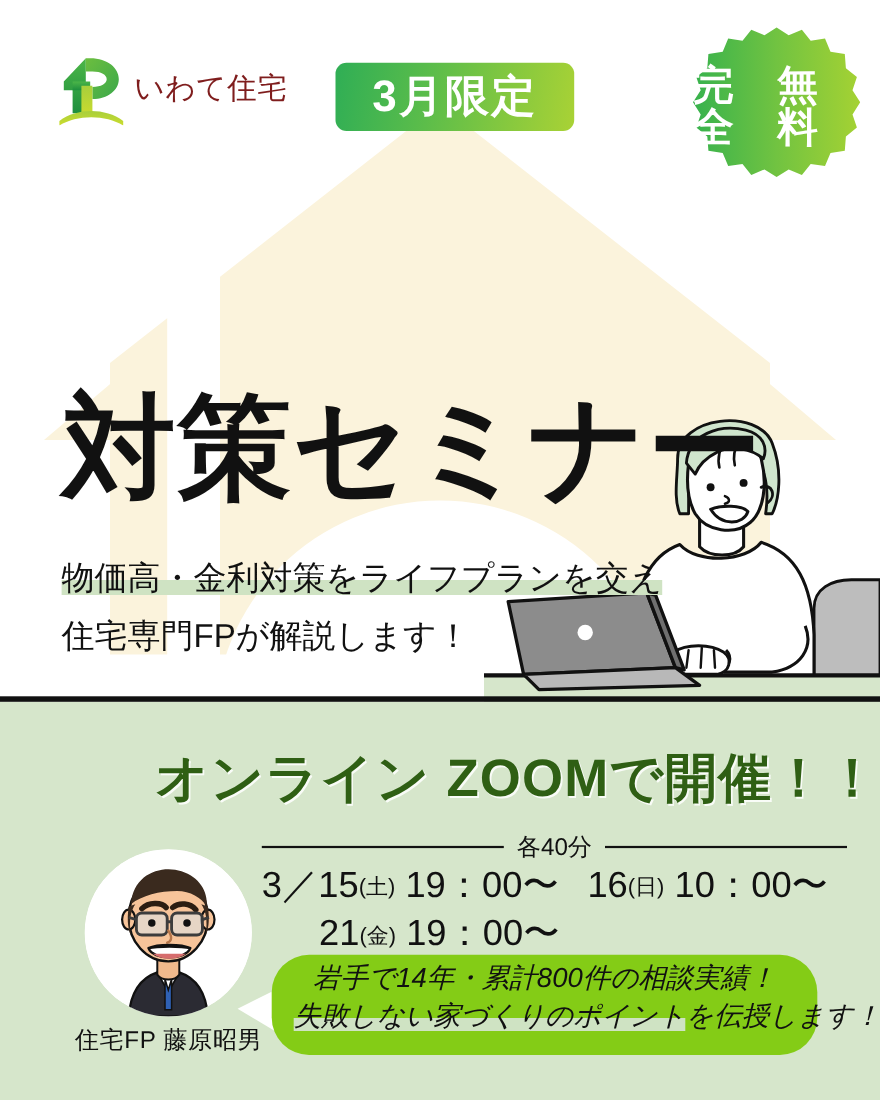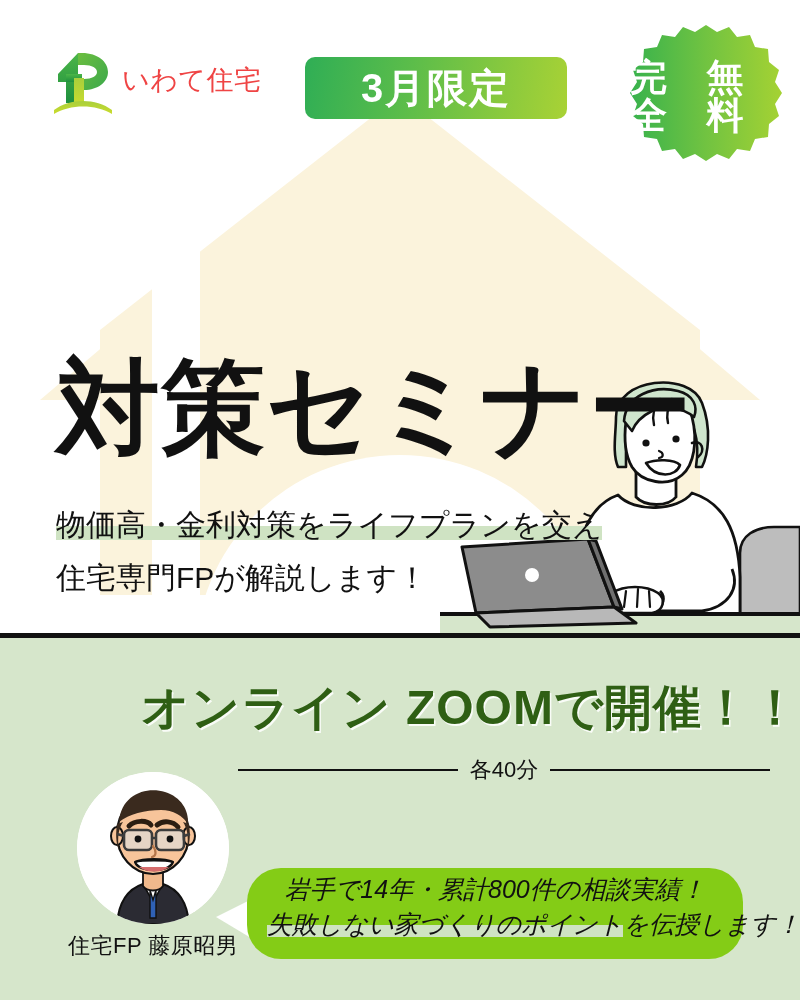--- a/index.html
+++ b/index.html
@@ -36,35 +36,35 @@
     z-index: 6;
   }
   .logo-mark { width: 62px; height: 66px; display: block; }
   .logo-text {
     display: flex;
     flex-direction: column;
     line-height: 1.02;
   }
   .logo-line1 {
     font-size: 27px;
-    color: #ef4444;
+    color: #7f1d1d;
     letter-spacing: 0.5px;
     font-weight: 400;
   }
   .logo-line2 {
     font-size: 27px;
     color: #3f3f3f;
     letter-spacing: 0.5px;
     font-weight: 400;
   }
 
   .month-badge {
     position: absolute;
     left: 305px; top: 57px;
-    width: 262px; height: 62px;
+    width: 217px; height: 62px;
     border-radius: 10px;
     background: linear-gradient(100deg, #2fae55 0%, #5cbd4a 40%, #a9d235 100%);
     display: flex;
     align-items: center;
     justify-content: center;
     z-index: 6;
   }
   .month-badge span {
     color: #ffffff;
     font-size: 40px;
@@ -406,20 +406,24 @@
   <div class="green-panel"></div>
 
   <div class="zoom-head">オンライン ZOOMで開催！！</div>
 
   <div class="duration-row">
     <span class="rule"></span>
     <span class="dur-text">各40分</span>
     <span class="rule"></span>
   </div>
 
+  <div class="schedule">
+    <div class="sched-line r1"><span>3／15</span><span class="wd">(土)</span> <span>19：00〜</span><span class="sched-gap"></span><span>16</span><span class="wd">(日)</span> <span>10：00〜</span></div>
+    <div class="sched-line r2"><span>21</span><span class="wd">(金)</span> <span>19：00〜</span></div>
+  </div>
 
   <div class="presenter">
     <div class="avatar">
       <svg viewBox="0 0 152 152" width="152" height="152" aria-hidden="true">
         <circle cx="76" cy="76" r="76" fill="#ffffff"></circle>
 
         <path d="M40 152 C42 126 54 116 66 112 L86 112 C98 116 110 126 112 152 Z" fill="#2b2b33" stroke="#111" stroke-width="2"></path>
         <path d="M66 112 L76 130 L86 112 L80 110 L72 110 Z" fill="#ffffff" stroke="#111" stroke-width="1.6"></path>
         <path d="M73 118 L76 128 L79 118 L79 146 L73 146 Z" fill="#2f61b5" stroke="#111" stroke-width="1.4"></path>
 

